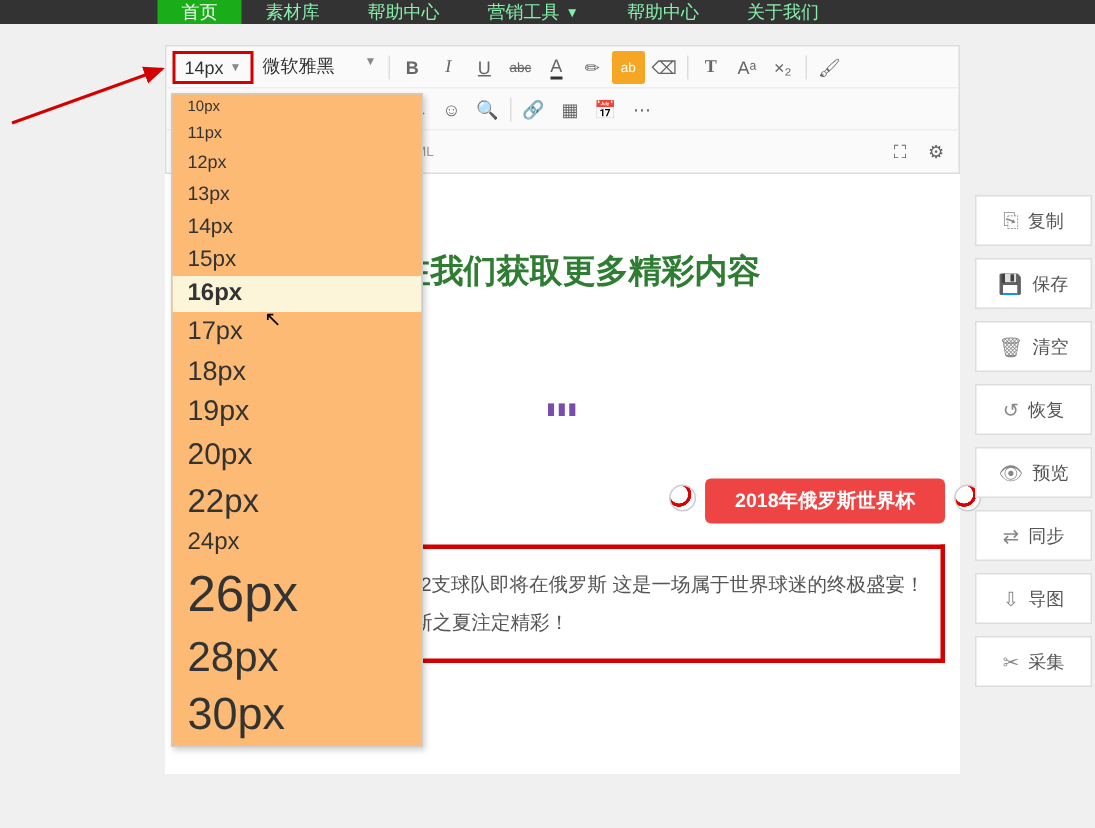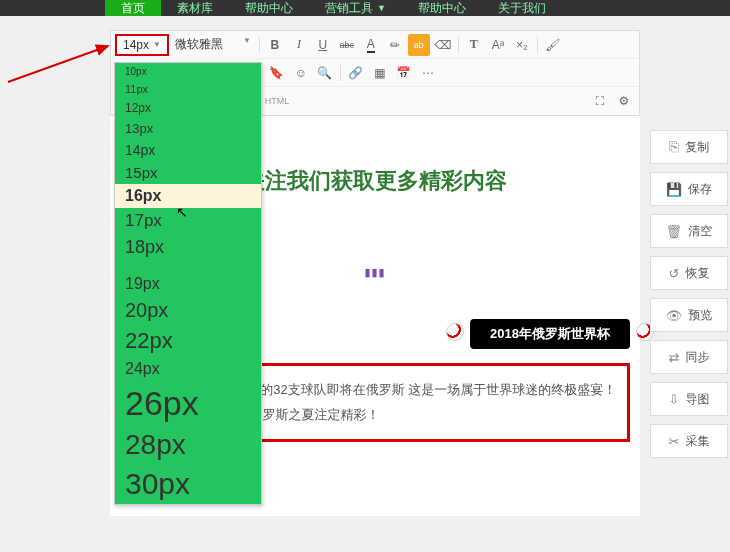--- a/index.html
+++ b/index.html
@@ -11,27 +11,27 @@
 .editor-wrap{position:absolute;left:110px;top:30px;width:530px;background:#fff}
 .toolbar{border:1px solid #ddd;background:#fafafa}
 .toolbar-row{display:flex;align-items:center;height:28px;padding:0 4px;gap:2px;border-bottom:1px solid #eee}
 .toolbar-row:last-child{border-bottom:none}
 .tb-btn{display:flex;align-items:center;justify-content:center;width:22px;height:22px;color:#666;font-size:12px;cursor:pointer}
 .tb-sep{width:1px;height:16px;background:#ddd;margin:0 2px}
 .fontsize-btn{border:2px solid #d40000;padding:2px 6px;font-size:12px;color:#333;display:flex;align-items:center;gap:4px;cursor:pointer}
 .fontsize-btn .caret{font-size:8px;color:#888}
 .font-family{font-size:12px;color:#333;padding:0 4px;display:flex;align-items:flex-start;gap:20px}
 .font-family .caret{font-size:8px;color:#888}
-.dropdown{position:absolute;left:114px;top:62px;width:148px;background:#22c55e;border:1px solid #ccc;box-shadow:1px 2px 4px rgba(0,0,0,.2);z-index:10;max-height:480px;overflow:hidden}
+.dropdown{position:absolute;left:114px;top:62px;width:168px;background:#fdba74;border:1px solid #ccc;box-shadow:1px 2px 4px rgba(0,0,0,.2);z-index:10;max-height:480px;overflow:hidden}
 .dd-item{padding:3px 10px;color:#333;cursor:pointer}
 .dd-item.hover{background:#fdf5d9}
 .content{padding:20px 10px;min-height:400px}
 .green-text{color:#2e7d32;font-size:22px;font-weight:bold;text-align:center;margin-top:30px;font-family:"STKaiti","KaiTi",serif}
 .dots{text-align:center;margin:70px 0 40px;font-size:11px;color:#7b4caf;letter-spacing:1px}
-.banner{background:#000000;color:#fff;font-size:13px;font-weight:bold;text-align:center;padding:6px 20px;border-radius:4px;display:inline-block;position:relative;left:50%;transform:translateX(-50%)}
+.banner{background:#ef4444;color:#fff;font-size:13px;font-weight:bold;text-align:center;padding:6px 20px;border-radius:4px;display:inline-block;position:relative;left:50%;transform:translateX(-50%)}
 .ball{position:absolute;width:18px;height:18px;border-radius:50%;background:radial-gradient(circle at 35% 35%,#fff 40%,#d00 42%,#d00 55%,#fff 57%);border:1px solid #ccc}
 .ball.l{left:-24px;top:4px}.ball.r{right:-24px;top:4px}
 .redbox{border:3px solid #d40000;border-left:6px solid #1659b8;margin-top:14px;padding:12px 10px;font-size:13px;line-height:1.9;color:#555}
 .sidebar{position:absolute;right:2px;top:130px;width:78px;display:flex;flex-direction:column;gap:8px}
 .side-btn{background:#fff;border:1px solid #ddd;height:34px;display:flex;align-items:center;justify-content:center;gap:6px;font-size:12px;color:#555;cursor:pointer}
 .side-btn .ic{font-size:13px;color:#888}
 .arrow-svg{position:absolute;left:0;top:30px;z-index:20;pointer-events:none}
 .cursor{position:absolute;left:176px;top:204px;z-index:15;font-size:14px;color:#000;pointer-events:none}
 .html-label{font-size:9px;color:#999;letter-spacing:0}
 </style>
@@ -136,21 +136,21 @@
 <div class="dropdown" id="dd">
     <div class="dd-item" style="font-size: 10px;">10px</div>
     <div class="dd-item" style="font-size: 11px;">11px</div>
     <div class="dd-item" style="font-size: 12px;">12px</div>
     <div class="dd-item" style="font-size: 13px;">13px</div>
     <div class="dd-item" style="font-size: 14px;">14px</div>
     <div class="dd-item" style="font-size: 15px;">15px</div>
     <div class="dd-item hover" style="font-size: 16px; font-weight: bold;">16px</div>
     <div class="dd-item" style="font-size: 17px;">17px</div>
     <div class="dd-item" style="font-size: 18px;">18px</div>
-    <div class="dd-item" style="font-size: 16px; margin-top: 11px;">19px</div>
+    <div class="dd-item" style="font-size: 19px;">19px</div>
     <div class="dd-item" style="font-size: 20px;">20px</div>
     <div class="dd-item" style="font-size: 22px;">22px</div>
     <div class="dd-item" style="font-size: 16px;">24px</div>
     <div class="dd-item" style="font-size: 34px;">26px</div>
     <div class="dd-item" style="font-size: 28px;">28px</div>
     <div class="dd-item" style="font-size: 30px;">30px</div>
   </div>
 <div class="cursor">↖</div>
 
 <div class="sidebar">

